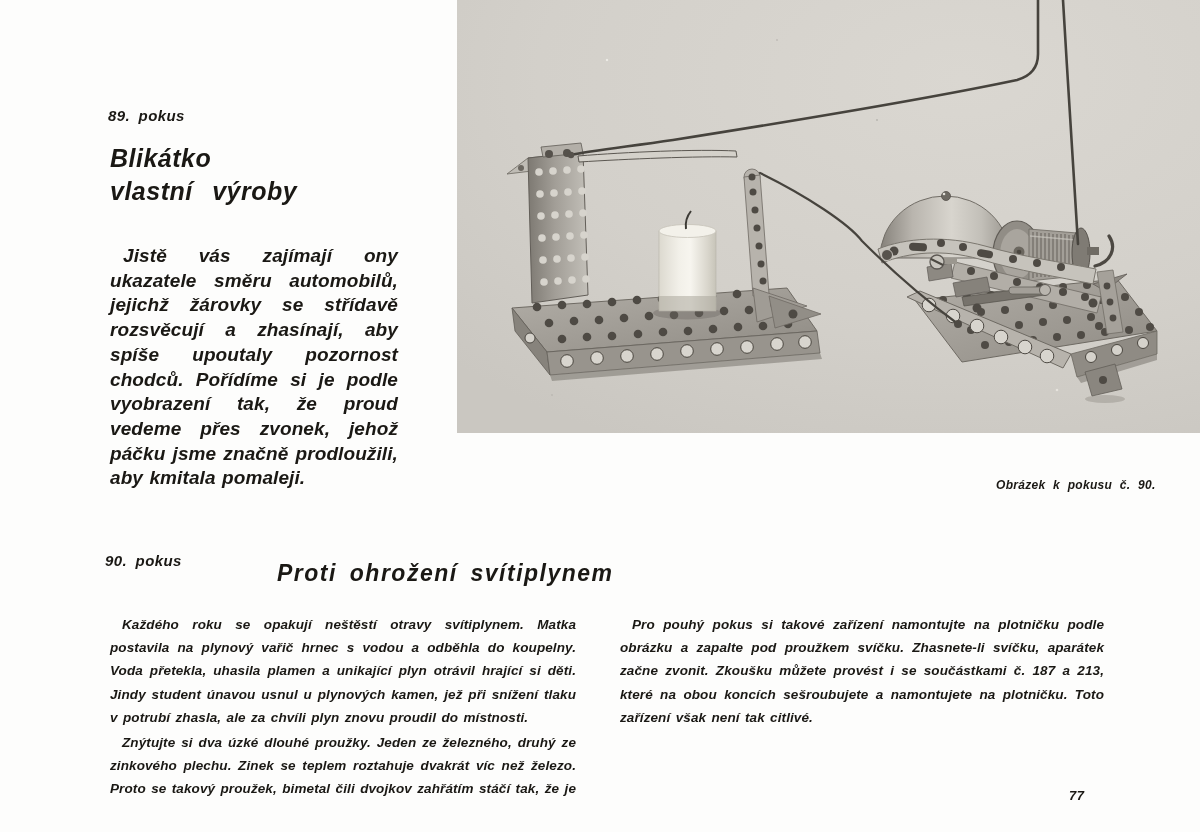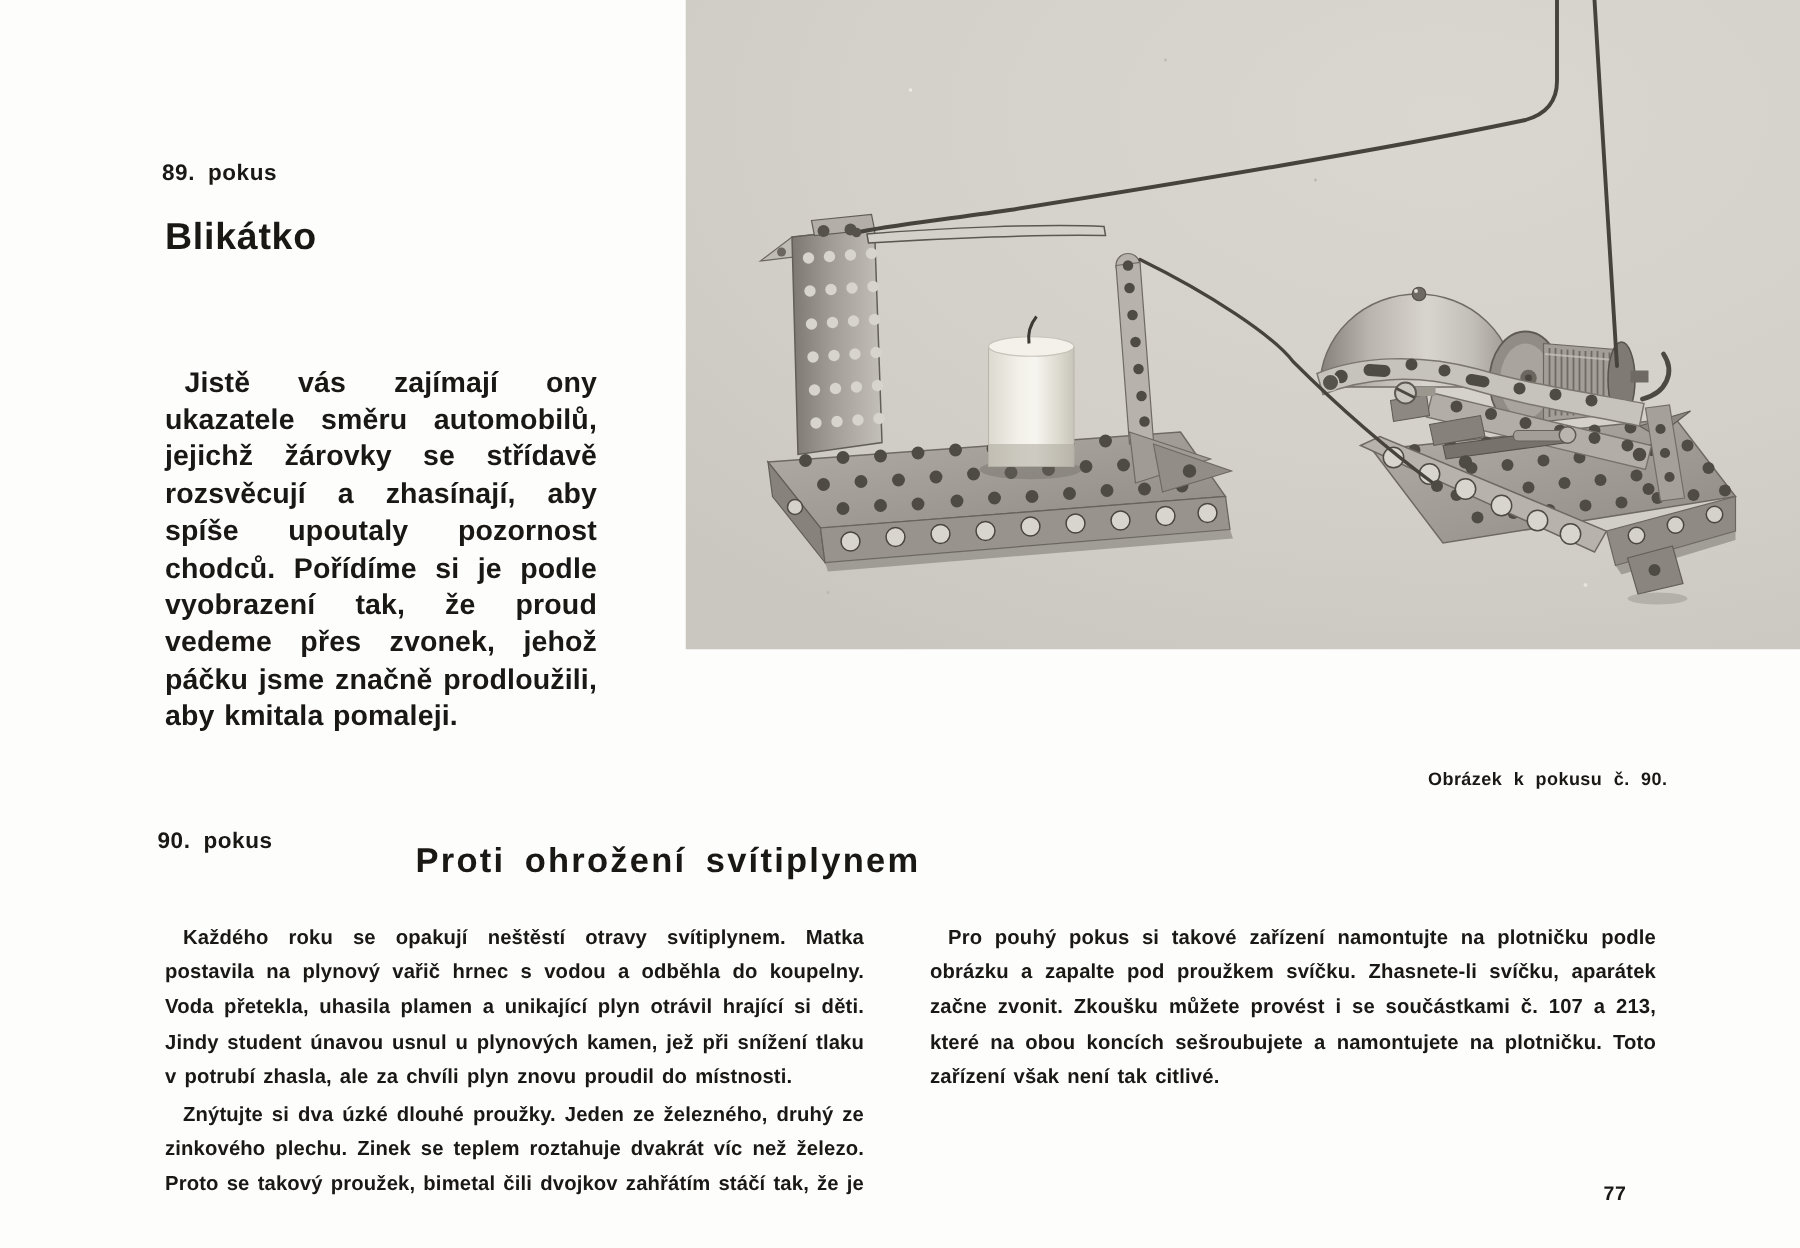--- a/index.html
+++ b/index.html
@@ -1,33 +1,33 @@
 <!DOCTYPE html>
 <html><head>
 <meta charset="utf-8">
 <style>
   html,body{margin:0;padding:0;background:#e9e9e9;}
   .sheet{
     position:relative;width:1200px;height:832px;background:#fdfdfc;
-    overflow:hidden;font-family:"Liberation Sans",sans-serif;color:#1a1814;
+    overflow:hidden;font-family:"Liberation Sans",sans-serif;color:#1a1814;font-style:italic;
     -webkit-font-smoothing:antialiased;
   }
   .abs{position:absolute;}
   .kicker{font-size:15px;font-weight:700;word-spacing:4px;letter-spacing:.4px;}
   .title89{
     left:110px;top:142px;font-size:25px;font-weight:700;line-height:33px;
     letter-spacing:.5px;word-spacing:12px;white-space:nowrap;
   }
   .intro{
     left:110px;top:225px;width:288px;font-size:19px;line-height:24.7px;
     font-weight:700;text-align:justify;text-indent:13px;word-spacing:1px;
     letter-spacing:.1px;hyphens:none;
   }
   .photo{left:457px;top:0;width:743px;height:433px;}
-  .caption{left:952px;top:478px;font-size:12px;font-weight:700;word-spacing:4px;letter-spacing:.3px;white-space:nowrap;margin-top:34px;}
+  .caption{left:996px;top:478px;font-size:12px;font-weight:700;word-spacing:4px;letter-spacing:.3px;white-space:nowrap;}
   .title90{
     left:277px;top:560px;font-size:23px;font-weight:700;letter-spacing:1.5px;
     word-spacing:5px;white-space:nowrap;
   }
   .col{top:613px;}
   .col p{
     margin:0 0 2px 0;font-size:13.5px;line-height:23.2px;font-weight:700;
     text-align:justify;text-indent:12px;word-spacing:1.5px;letter-spacing:.1px;hyphens:none;
   }
   .col-left{left:110px;width:466px;}
@@ -37,20 +37,21 @@
 </style>
 </head>
 <body>
 
 <div class="sheet">
 
   <div class="abs kicker" style="left:108px;top:107px;">89. pokus</div>
 
   <div class="abs title89">
     <span>Blikátko</span><br>
+    <span>vlastní výroby</span>
   </div>
 
   <p class="abs intro">Jistě vás zajímají ony ukazatele směru automobilů, jejichž žárovky se střídavě rozsvěcují a zhasínají, aby spíše upoutaly pozornost chodců. Pořídíme si je podle vyobrazení tak, že proud vedeme přes zvonek, jehož páčku jsme značně prodloužili, aby kmitala pomaleji.</p>
 
   <div class="abs photo">
     <svg width="743" height="433" viewBox="0 0 743 433" xmlns="http://www.w3.org/2000/svg">
       <defs>
         <radialGradient id="bgGrad" cx="68%" cy="18%" r="95%">
           <stop offset="0%" stop-color="#dad7d1"></stop>
           <stop offset="60%" stop-color="#d3d0ca"></stop>
@@ -359,18 +360,18 @@
   <div class="abs caption">Obrázek k pokusu č. 90.</div>
 
   <div class="abs kicker" style="left:105px;top:552px;text-align:right;">90. pokus</div>
   <h2 class="abs title90" style="margin:0;">Proti ohrožení svítiplynem</h2>
 
   <div class="abs col col-left">
     <p>Každého roku se opakují neštěstí otravy svítiplynem. Matka postavila na plynový vařič hrnec s vodou a odběhla do koupelny. Voda přetekla, uhasila plamen a unikající plyn otrávil hrající si děti. Jindy student únavou usnul u plynových kamen, jež při snížení tlaku v potrubí zhasla, ale za chvíli plyn znovu proudil do místnosti.</p>
     <p class="flush-last">Znýtujte si dva úzké dlouhé proužky. Jeden ze železného, druhý ze zinkového plechu. Zinek se teplem roztahuje dvakrát víc než železo. Proto se takový proužek, bimetal čili dvojkov zahřátím stáčí tak, že je</p>
   </div>
   <div class="abs col col-right">
-    <p>Pro pouhý pokus si takové zařízení namontujte na plotničku podle obrázku a zapalte pod proužkem svíčku. Zhasnete-li svíčku, aparátek začne zvonit. Zkoušku můžete provést i se součástkami č. 107 a 213, které na obou koncích sešroubujete a namontujete na plotničku. Toto zařízení však není tak citlivé.</p>
+    <p>Pro pouhý pokus si takové zařízení namontujte na plotničku podle obrázku a zapalte pod proužkem svíčku. Zhasnete-li svíčku, aparátek začne zvonit. Zkoušku můžete provést i se součástkami č. 187 a 213, které na obou koncích sešroubujete a namontujete na plotničku. Toto zařízení však není tak citlivé.</p>
   </div>
 
   <div class="abs pagenum">77</div>
 
 </div>
 
 </body></html>

